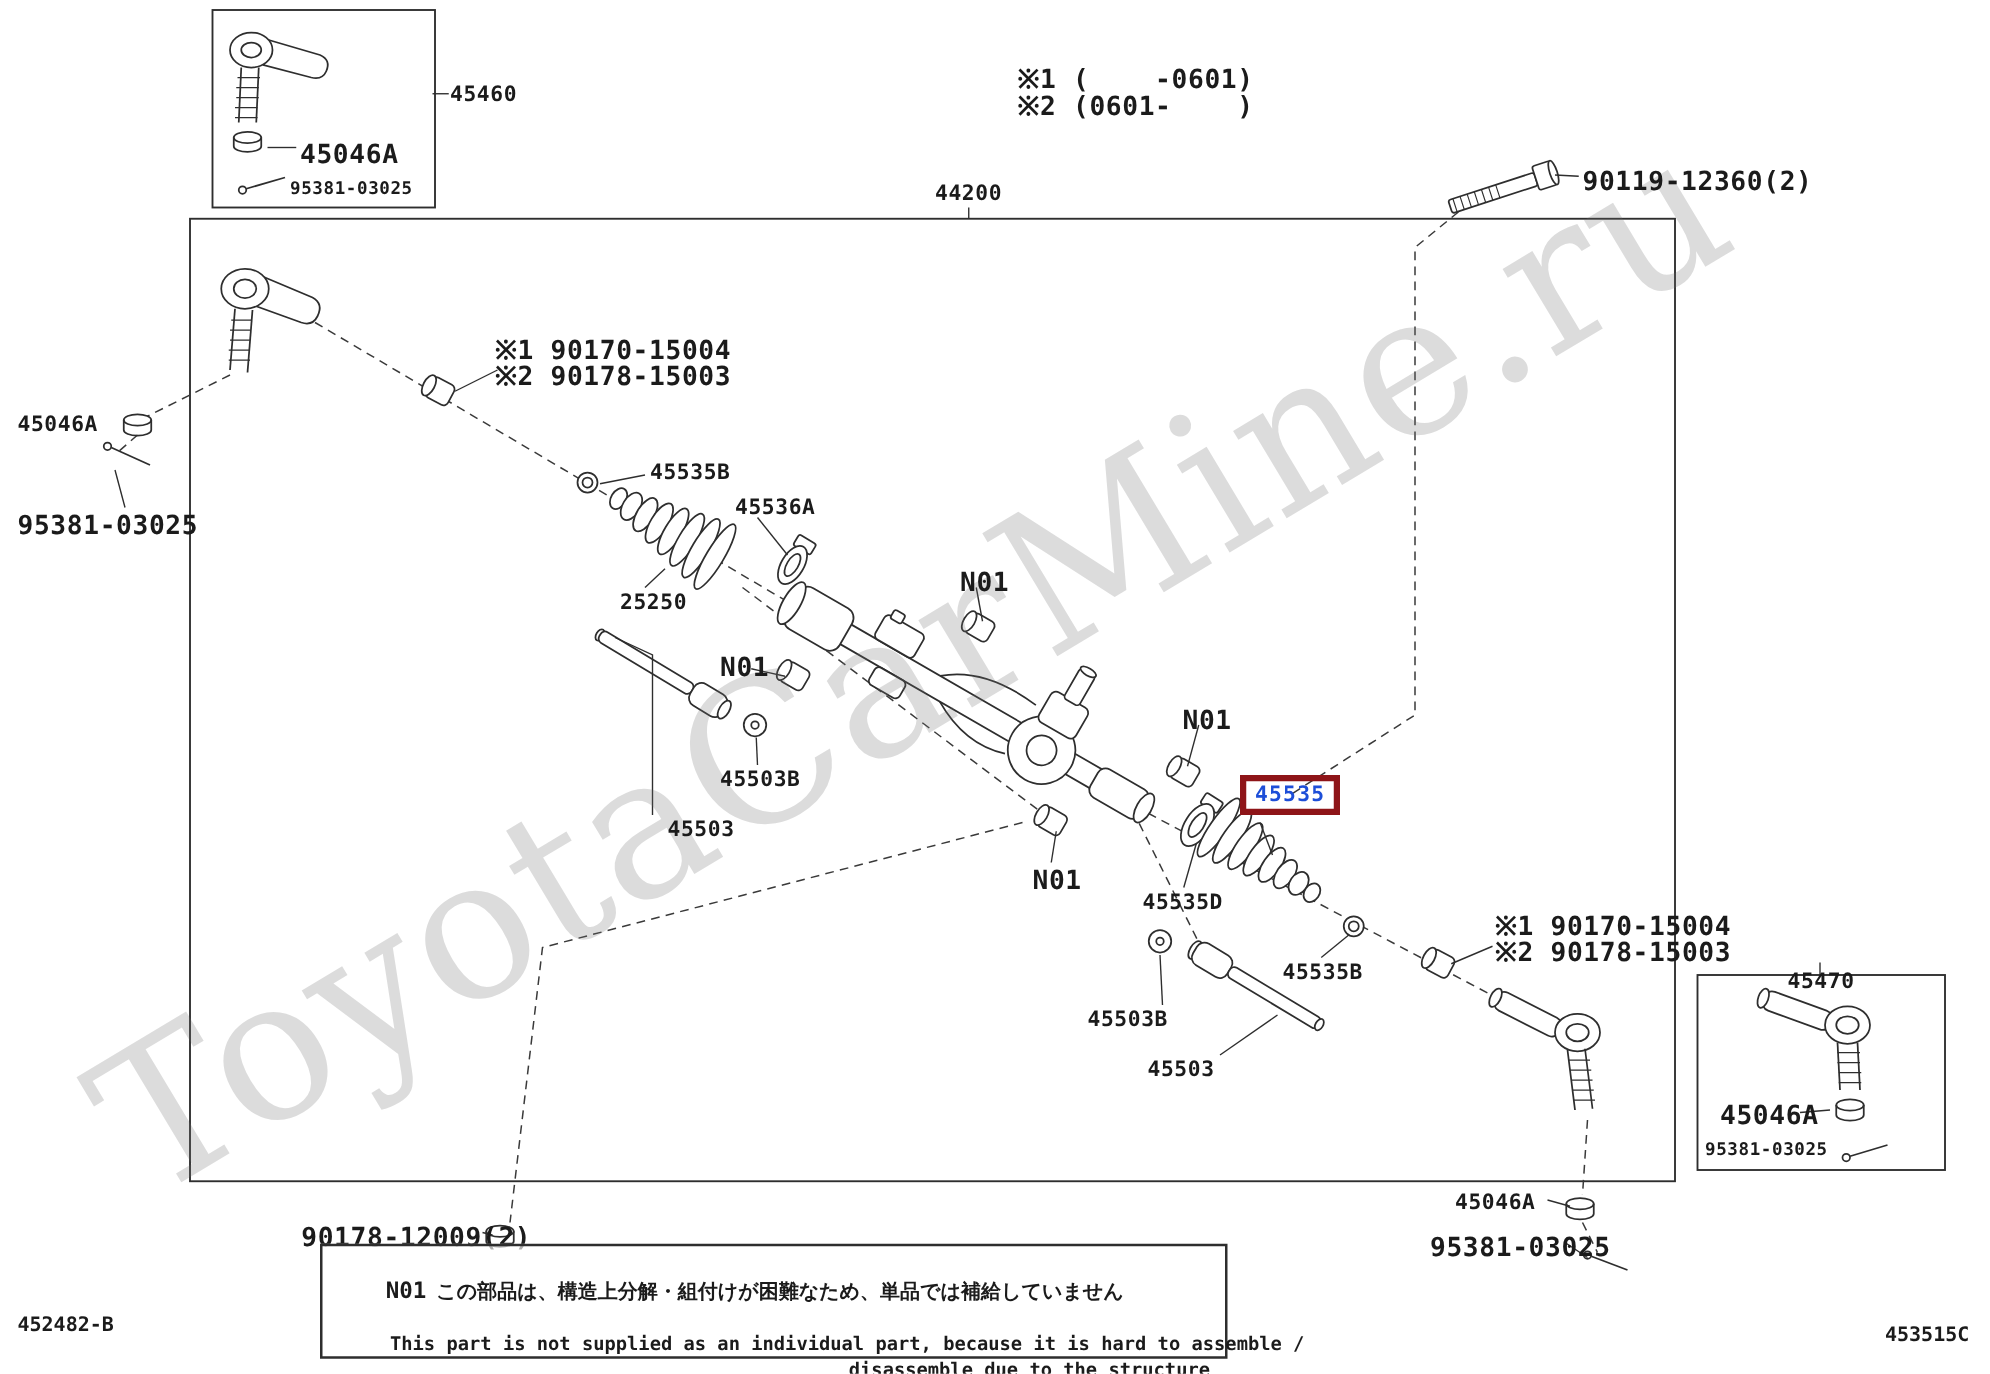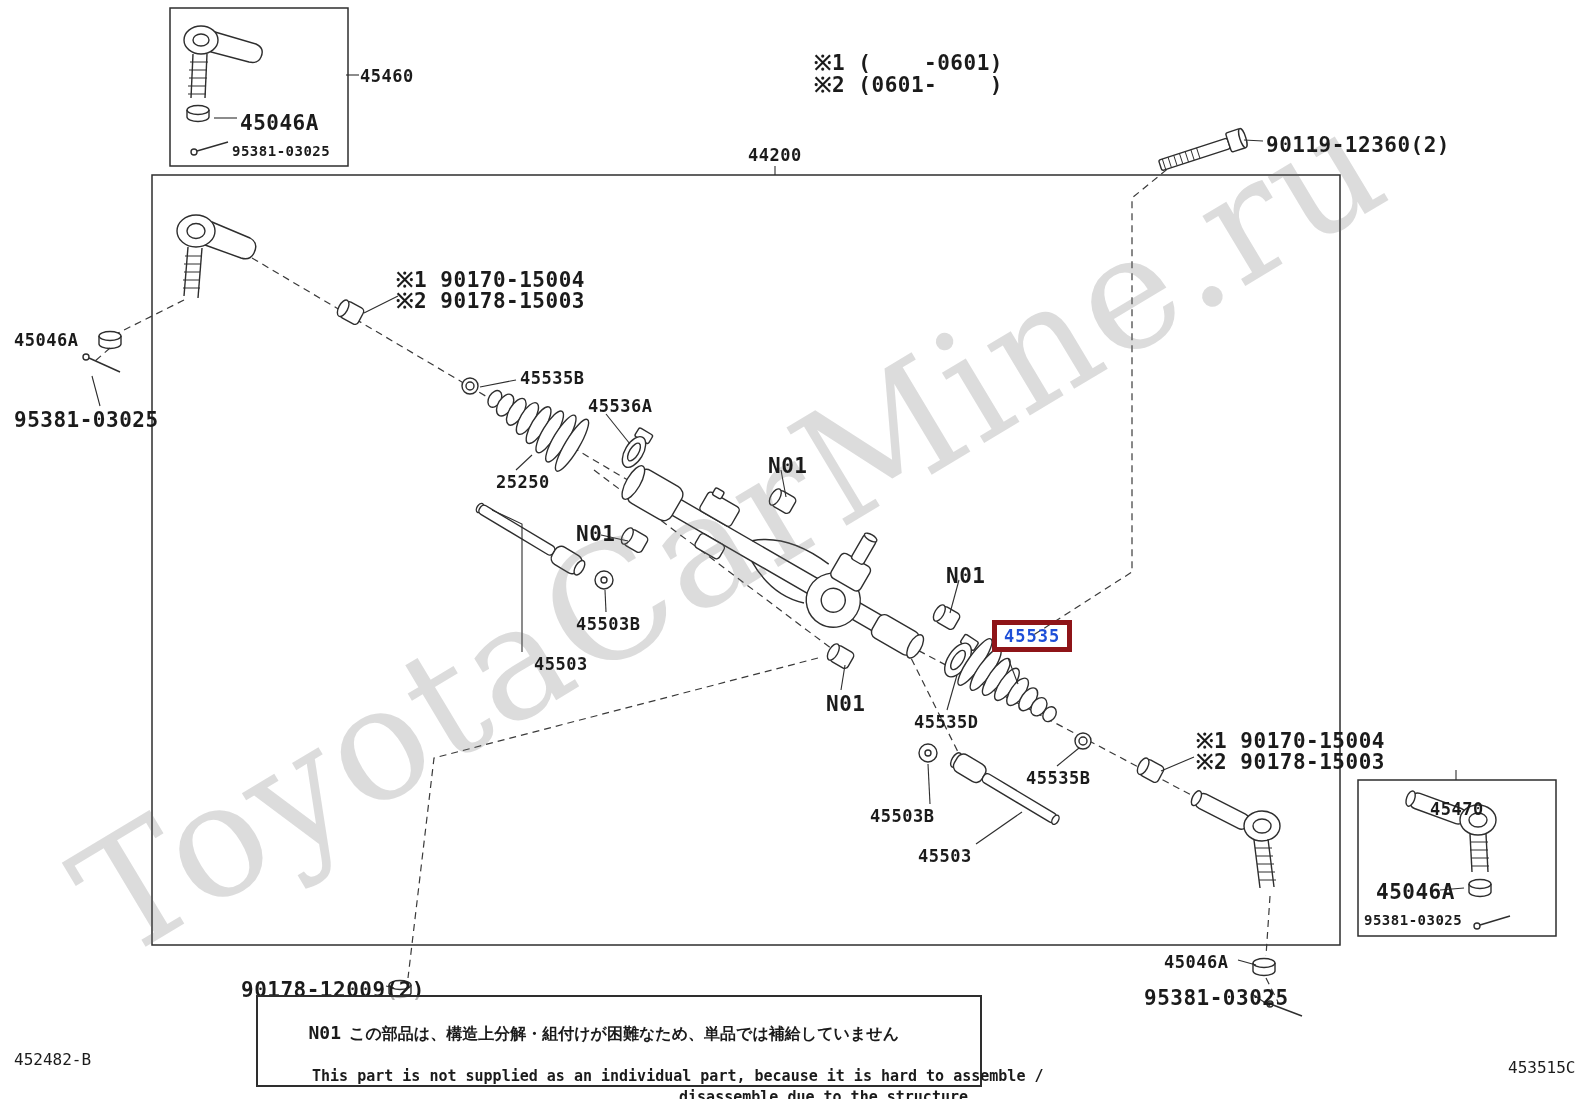--- a/index.html
+++ b/index.html
@@ -25,21 +25,21 @@
     position:absolute; z-index:4; border:5px solid #8e1418; padding:1px 7px;
     font-weight:700; font-size:17px; letter-spacing:1px; color:#1d4ed8; background:rgba(255,255,255,0.0);
   }
   .notebox {
     position:absolute; left:256px; top:995px; width:726px; height:92px; z-index:3;
     border:2px solid #2e2e2e; padding:6px 12px; background:rgba(255,255,255,0.65);
   }
   .fn-line1 { font-weight:700; font-size:16px; white-space:pre; }
   .fn-tag { font-size:18px; margin-right:8px; font-weight:700; }
   .fn-en { font-weight:700; font-size:15px; padding-left:42px; margin-top:3px; white-space:pre;text-align:right; }
-  .code { position:absolute; z-index:3; font-weight:400; font-size:16px; }
+  .code { position:absolute; z-index:3; font-weight:700; font-size:16px; }
 </style>
 </head>
 <body>
 
 <svg class="art" width="1592" height="1099" viewBox="0 0 1592 1099" xmlns="http://www.w3.org/2000/svg">
 
   <g stroke="#2e2e2e" fill="none" stroke-width="1.5">
     <rect x="152" y="175" width="1188" height="770"></rect>
     <rect x="170" y="8" width="178" height="158"></rect>
     <rect x="1358" y="780" width="198" height="156"></rect>
@@ -314,21 +314,21 @@
 
 <div class="lbl lg" style="left:914px;top:712px">45535D</div>
 <div class="lbl lg" style="left:1026px;top:768px">45535B</div>
 
 <div class="lbl" style="left:1196px;top:726px">※1 90170-15004</div>
 <div class="lbl" style="left:1196px;top:747px">※2 90178-15003</div>
 
 <div class="lbl lg" style="left:870px;top:806px">45503B</div>
 <div class="lbl lg" style="left:918px;top:846px">45503</div>
 
-<div class="lbl lg" style="left:1430px;top:799px">45470</div>
+<div class="lbl lg" style="left:1430px;top:775px">45470</div>
 <div class="lbl" style="left:1376px;top:880px">45046A</div>
 <div class="lbl sm" style="left:1364px;top:912px">95381-03025</div>
 
 <div class="lbl lg" style="left:1164px;top:952px">45046A</div>
 <div class="lbl" style="left:1144px;top:986px">95381-03025</div>
 
 <div class="lbl" style="left:241px;top:978px">90178-12009(2)</div>
 
 <div class="notebox">
   <div class="fn-line1">

